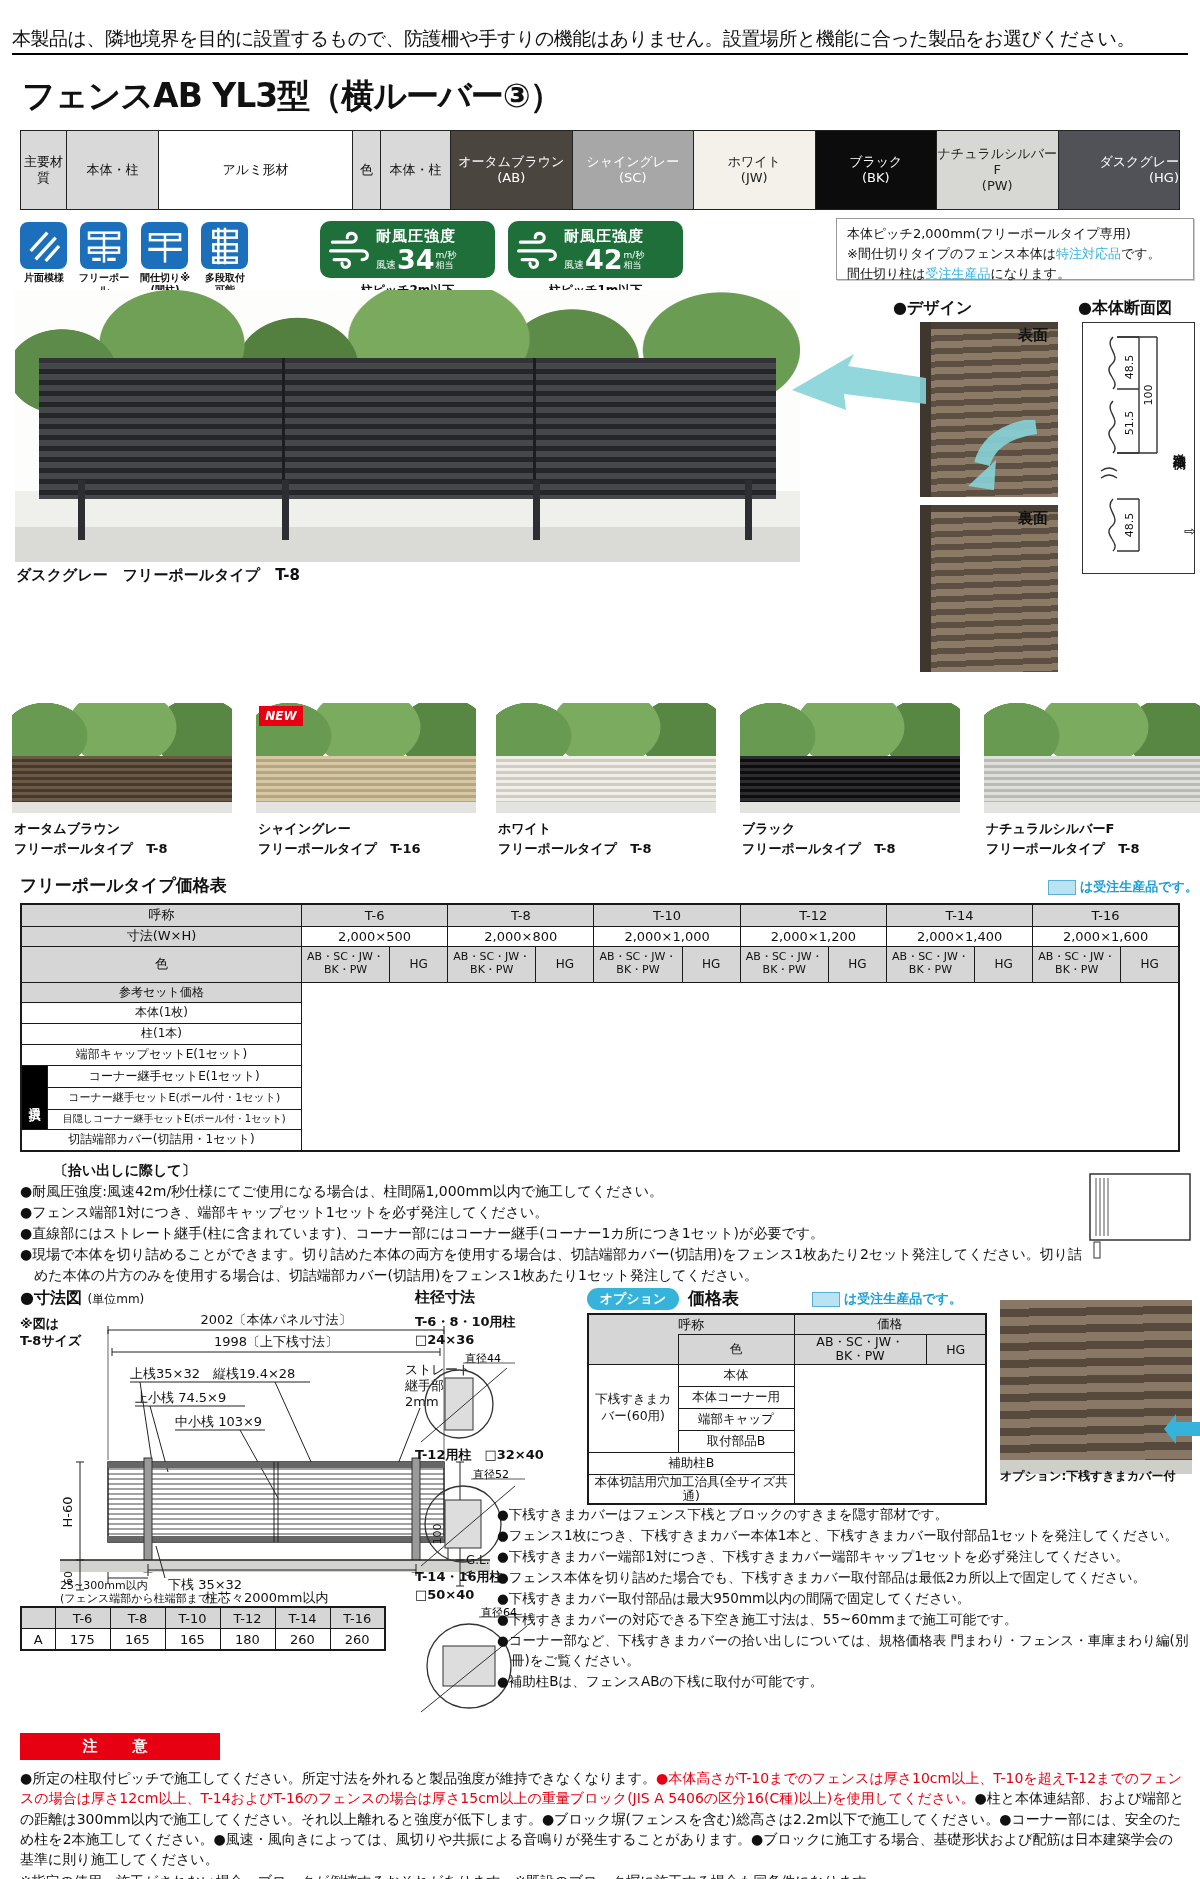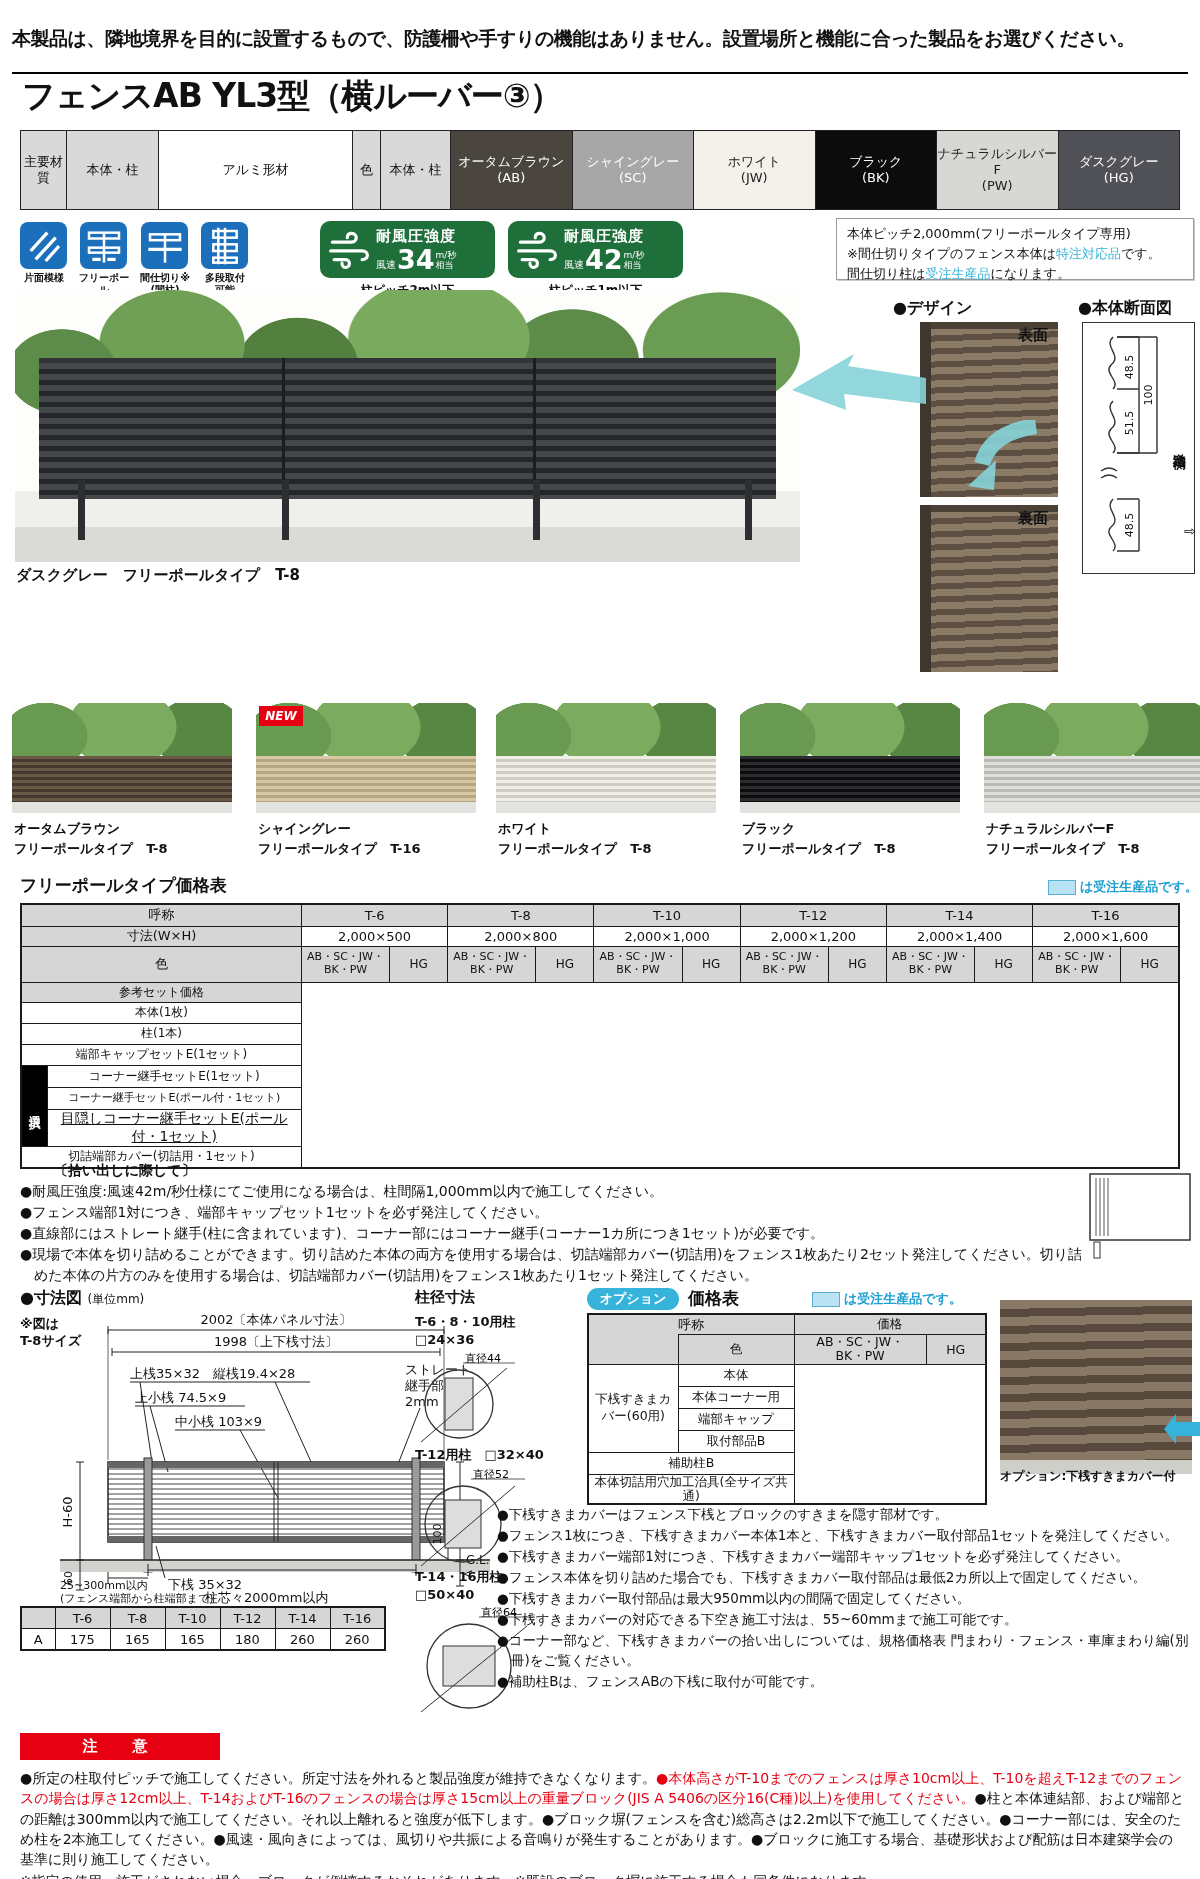--- a/index.html
+++ b/index.html
@@ -1,19 +1,19 @@
 <!DOCTYPE html>
 <html><head>
 <meta charset="utf-8">
 <style>
   html,body{margin:0;padding:0;background:#fff;}
   body{width:1200px;height:1879px;position:relative;font-family:"DejaVu Sans","Liberation Sans",sans-serif;color:#111;overflow:hidden;}
   .abs{position:absolute;}
   
-  .notice{top:26px;left:12px;width:1176px;font-size:19px;font-weight:bold;border-bottom:2px solid #000;padding-bottom:20px;letter-spacing:-0.5px;}
+  .notice{top:26px;left:12px;width:1176px;font-size:19px;font-weight:normal;border-bottom:2px solid #000;padding-bottom:1px;letter-spacing:-0.5px;}
   .pagetitle{top:74px;left:22px;font-size:33px;font-weight:bold;letter-spacing:-1px;}
   
   .mattable{top:130px;left:20px;width:1160px;height:80px;display:flex;border:1px solid #222;box-sizing:border-box;}
   .mcell{border-right:1px solid #222;display:flex;align-items:center;justify-content:center;text-align:center;font-size:13px;box-sizing:border-box;line-height:1.25;}
   .mcell:last-child{border-right:none;}
   .mgrey{background:#d9d9d9;}
   .swatch{flex:1;flex-direction:column;font-size:13px;}
   
   .ficon{width:47px;height:47px;background:#1c6fba;border-radius:8px;display:flex;align-items:center;justify-content:center;}
   .flabel{width:60px;text-align:center;font-size:10px;font-weight:bold;line-height:1.2;}
@@ -73,21 +73,21 @@
   .legend{display:flex;align-items:center;font-size:13px;color:#1d9fd0;font-weight:bold;}
   .legbox{width:26px;height:13px;background:#b9e2f3;border:1px solid #5ab0d4;margin-right:4px;}
   
   table{border-collapse:collapse;}
   .ptable{top:903px;left:20px;width:1160px;table-layout:fixed;border:2px solid #1a1a1a;}
   .ptable td{border:1px solid #1a1a1a;text-align:center;padding:0 2px;box-sizing:border-box;}
   .g{background:#d6d6d7;}
   .fs13{font-size:13px;}
   .fs12{font-size:12px;}
   .fs11{font-size:11px;line-height:1.15;}
-  .fs10{font-size:14px;text-decoration:underline;}
+  .fs10{font-size:10px;}
   .blank{background:#fff;}
   .selblack{background:#000;color:#fff;}
   .selvert{writing-mode:vertical-rl;letter-spacing:3px;font-size:12px;font-weight:bold;}
   .sectitle{font-size:17px;font-weight:bold;}
   
   .pickup{top:1160px;left:20px;width:1070px;font-size:14px;line-height:1.5;font-weight:500;}
   .pickup .tt{font-weight:bold;margin-left:34px;}
   .hang{padding-left:14px;text-indent:-14px;}
   
   .dimtitle{font-size:16px;font-weight:bold;}
@@ -140,21 +140,21 @@
       <span>(JW)</span>
     </div>
   <div class="mcell swatch" style="background:#0c0c0c;color:#fff;">
       <span>ブラック</span>
       <span>(BK)</span>
     </div>
   <div class="mcell swatch" style="background:#d7d7d3;color:#222;">
       <span>ナチュラルシルバーF</span>
       <span>(PW)</span>
     </div>
-  <div class="mcell swatch" style="background:#515257;color:#fff;">
+  <div class="mcell swatch" style="background:#515257;color:#fff;align-items:flex-end;">
       <span>ダスクグレー</span>
       <span>(HG)</span>
     </div>
 </div>
 
 <div class="abs ficon" style="top:222px;left:20px;">
   <svg width="40" height="40" viewBox="0 0 48 48">
       <g stroke="#fff" stroke-width="4" fill="none">
         <path d="M8 30 L28 8"></path>
         <path d="M14 40 L38 14"></path>

